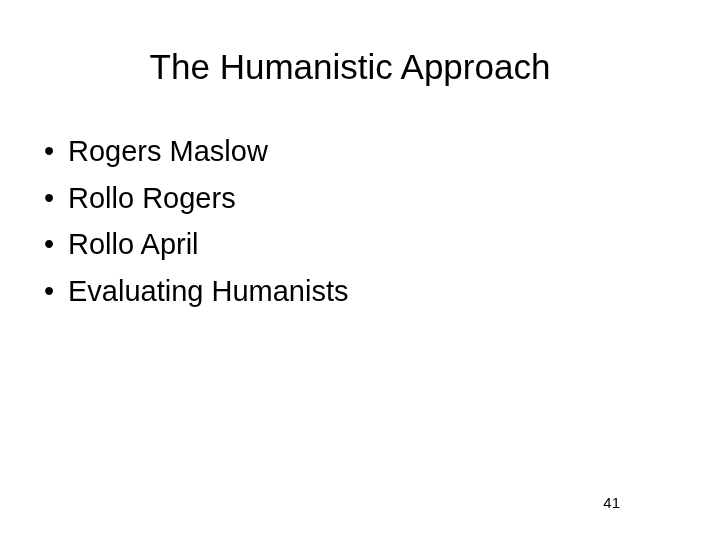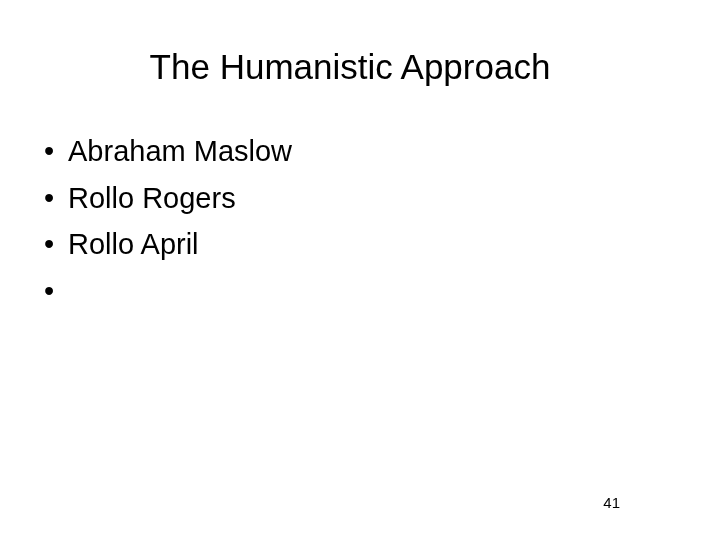--- a/index.html
+++ b/index.html
@@ -92,35 +92,36 @@
 
 <div class="slide">
 
   <div class="slide-title">The Humanistic Approach</div>
 
   <div class="slide-body">
     <ul class="bullet-list">
 
       <li class="bullet-item">
         <span class="bullet-marker">•</span>
-        <span class="bullet-text">Abraham Maslow</span>
+        <span class="bullet-text">Rogers Maslow</span>
       </li>
 
       <li class="bullet-item">
         <span class="bullet-marker">•</span>
         <span class="bullet-text">Rollo Rogers</span>
       </li>
 
       <li class="bullet-item">
         <span class="bullet-marker">•</span>
         <span class="bullet-text">Rollo April</span>
       </li>
 
       <li class="bullet-item">
         <span class="bullet-marker">•</span>
+        <span class="bullet-text">Evaluating Humanists</span>
       </li>
 
     </ul>
   </div>
 
   <div class="slide-number">41</div>
 
 </div>
 
 </body></html>

